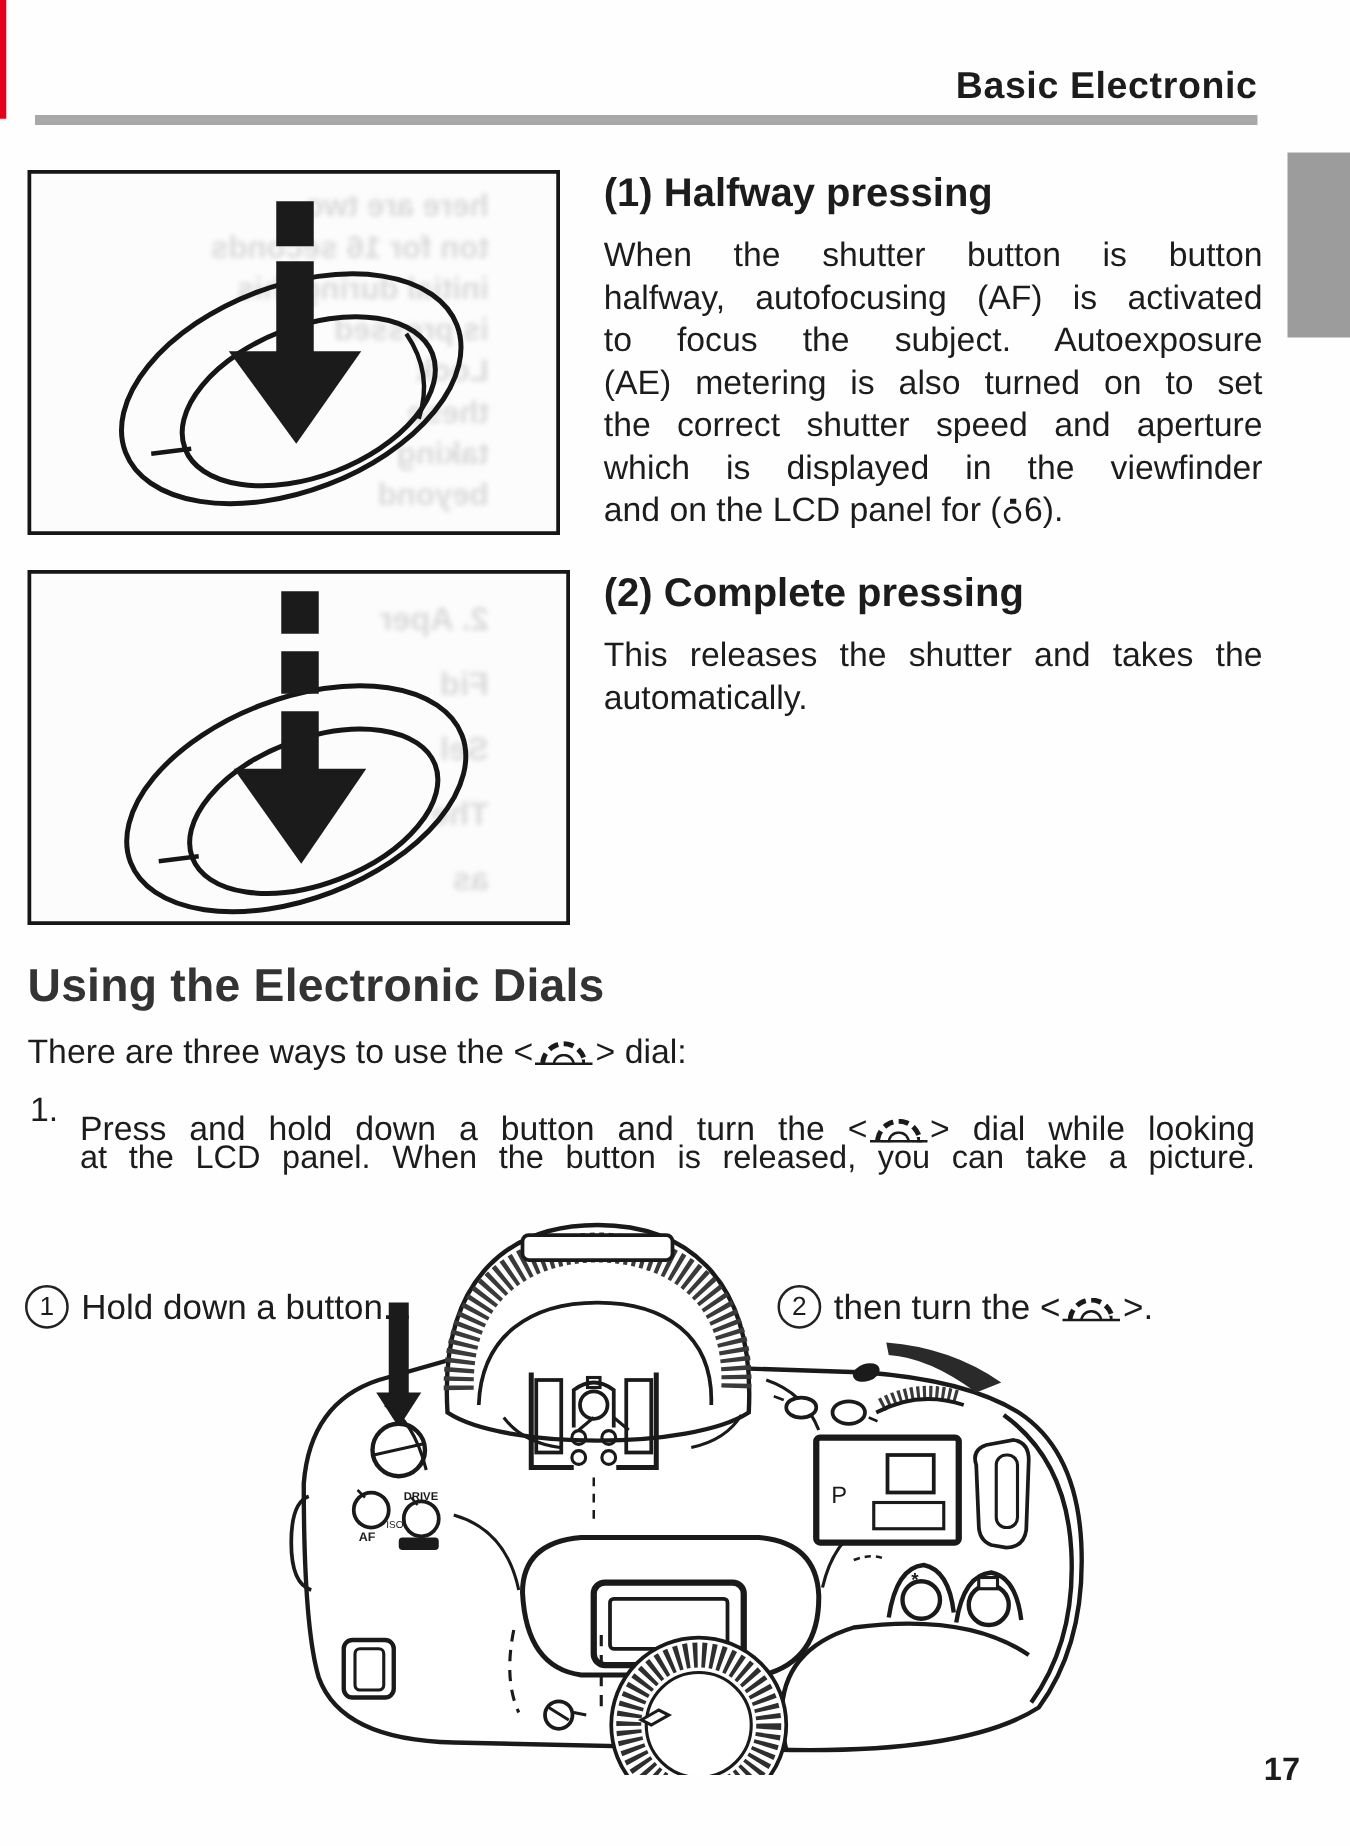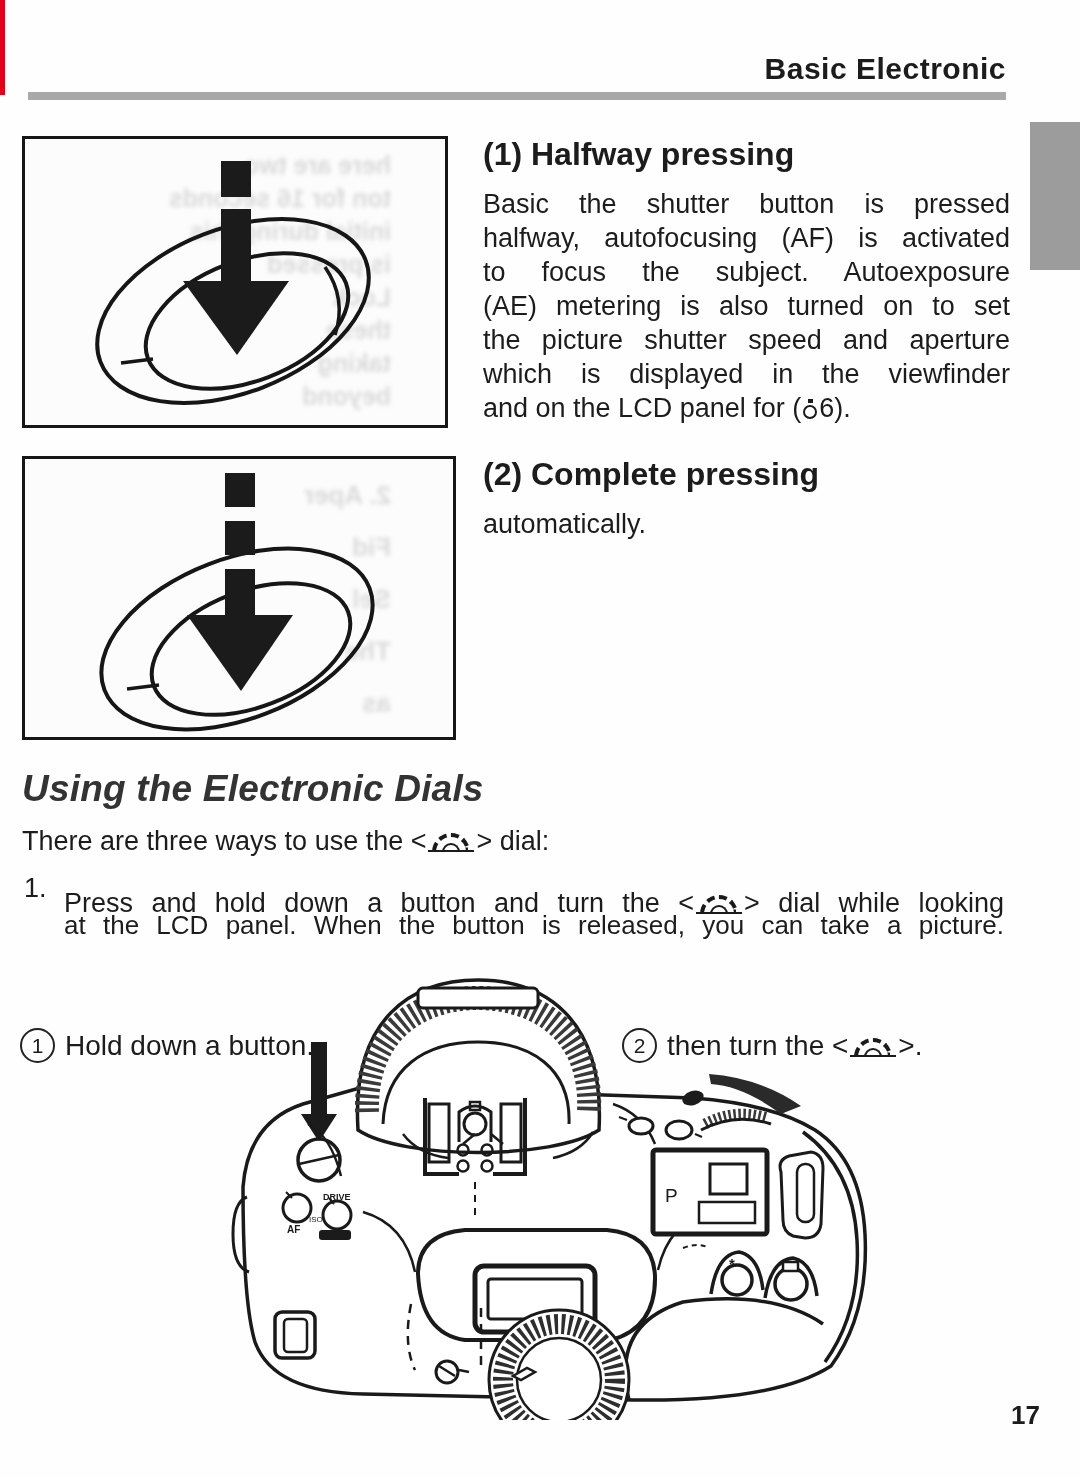--- a/index.html
+++ b/index.html
@@ -27,21 +27,21 @@
 
   
   .col { left:483px; width:527px; }
   #sec1 { top:136px; } #sec2 { top:456px; }
   .sec-h { font-size:32px; font-weight:bold; margin:0 0 14px 0; }
   .bodyline { font-size:27px; line-height:34px; height:34px;
               text-align:justify; text-align-last:justify; white-space:nowrap; }
   .bodyline.last { text-align:left; text-align-last:left; }
 
   
-  #dials-h { left:22px; top:768px; font-size:37px; font-weight:bold; color:#333; letter-spacing:0.2px;font-style:italic; }
+  #dials-h { left:22px; top:768px; font-size:37px; font-weight:bold; color:#333; letter-spacing:0.2px; }
   #dials-intro { left:22px; top:826px; font-size:27px; }
   #item1-num { left:24px; top:873px; font-size:27px; }
   #item1-l1 { left:64px; top:873px; width:940px; font-size:27px;
               text-align:justify; text-align-last:justify; white-space:nowrap;margin-top:15px; }
   #item1-l2 { left:64px; top:910px; width:940px; font-size:26px;
               text-align:justify; text-align-last:justify; white-space:nowrap; }
 
   
   .callout { font-size:28px; display:flex; align-items:center; gap:10px; }
   #callout1 { left:20px; top:1028px; }
@@ -125,33 +125,34 @@
       <rect x="200" y="14" width="30" height="34"></rect>
       <rect x="200" y="62" width="30" height="34"></rect>
       <rect x="200" y="110" width="30" height="52"></rect>
       <polygon points="162,156 268,156 216,232"></polygon>
     </g>
   </svg>
 </div>
 
 <div class="abs col" id="sec1">
   <div class="sec-h">(1) Halfway pressing</div>
-  <div class="bodyline">Basic the shutter button is pressed</div>
+  <div class="bodyline">When the shutter button is button</div>
   <div class="bodyline">halfway, autofocusing (AF) is activated</div>
   <div class="bodyline">to focus the subject. Autoexposure</div>
   <div class="bodyline">(AE) metering is also turned on to set</div>
-  <div class="bodyline">the picture shutter speed and aperture</div>
+  <div class="bodyline">the correct shutter speed and aperture</div>
   <div class="bodyline">which is displayed in the viewfinder</div>
   <div class="bodyline last">
     <span>and on the LCD panel for (</span><span class="timer-icon"><span class="timer-crown"></span><span class="timer-body"></span></span><span>6</span><span>).</span>
   </div>
 </div>
 
 <div class="abs col" id="sec2">
   <div class="sec-h">(2) Complete pressing</div>
+  <div class="bodyline">This releases the shutter and takes the</div>
   <div class="bodyline last">automatically.</div>
 </div>
 
 <div class="abs" id="dials-h">Using the Electronic Dials</div>
 
 <div class="abs" id="dials-intro">
   <span>There are three ways to use the &lt;</span><span class="dial-icon"><span class="dial-teeth"></span><span class="dial-inner"></span><span class="dial-base"></span></span><span>&gt; dial:</span>
 </div>
 
 <div class="abs" id="item1-num">1.</div>

